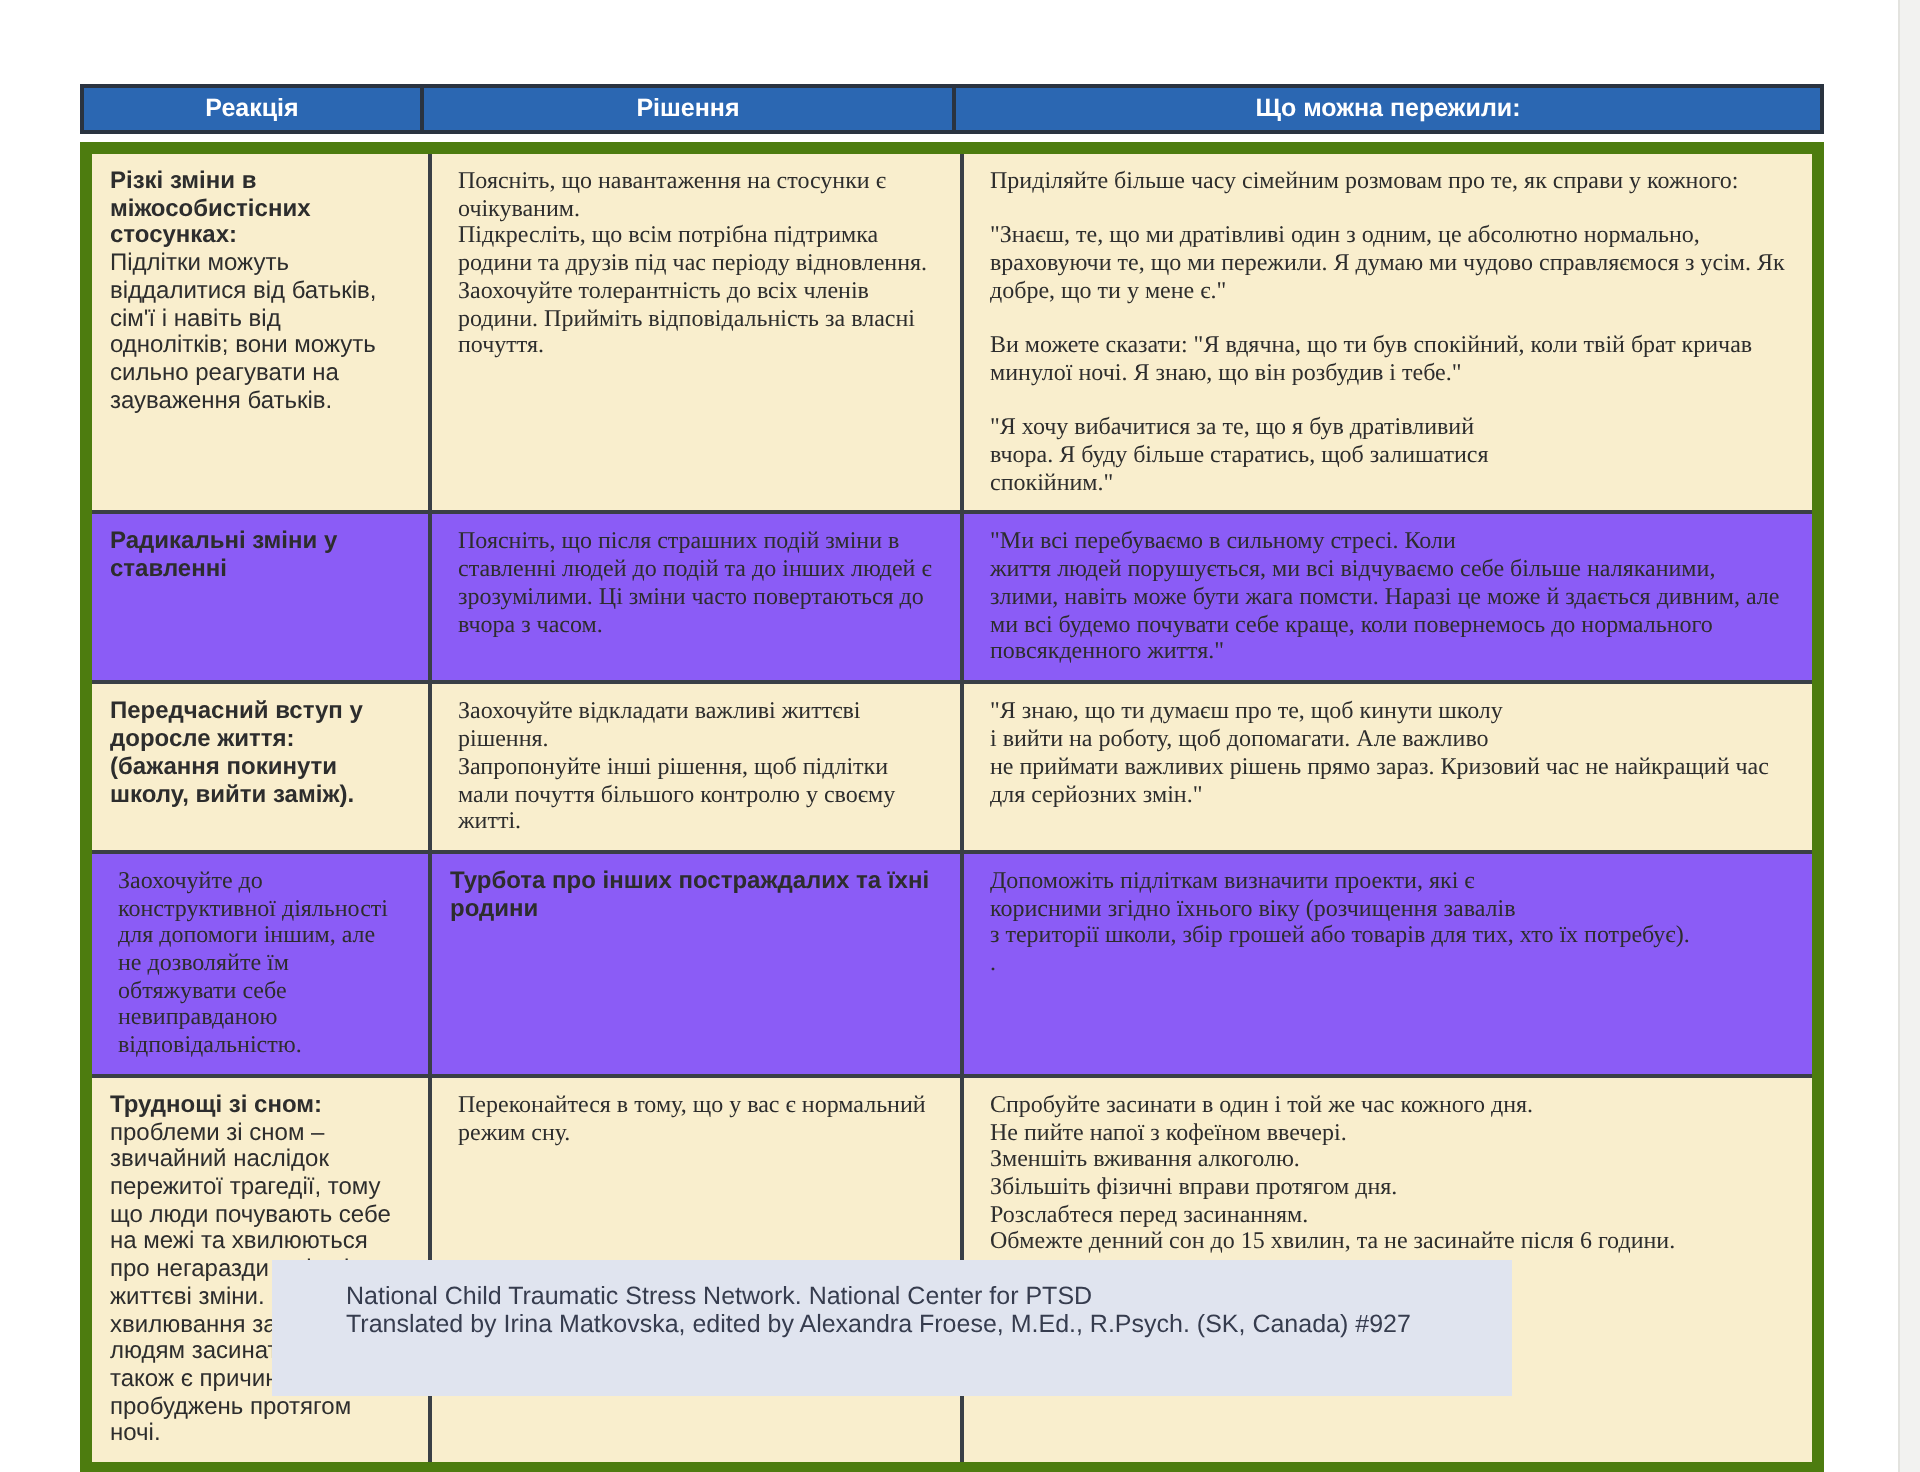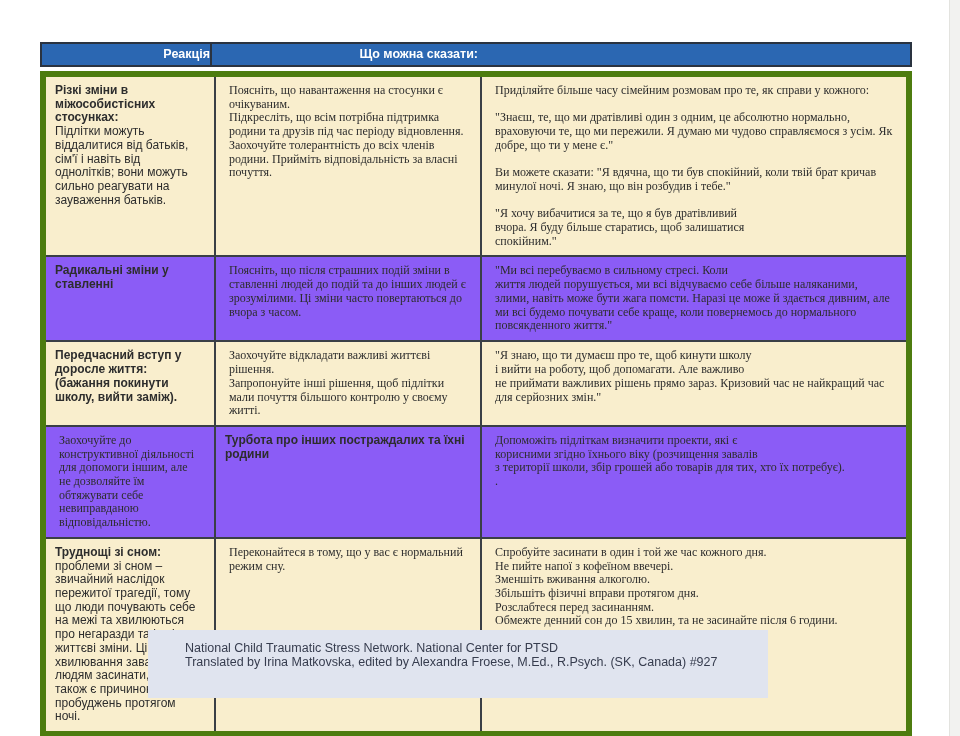--- a/index.html
+++ b/index.html
@@ -15,58 +15,59 @@
     background:#f2f2f0;border-left:1px solid #e3e3df;
   }
   .tbl{position:absolute;left:40px;top:42px;width:872px;}
   .thead{
     display:grid;grid-template-columns:170px 266px 1fr;
     background:#2b67b2;border:2px solid #2a3340;
     height:25px;box-sizing:border-box;
   }
   .th{
     color:#ffffff;font-weight:bold;font-size:12.5px;
-    text-align:right;line-height:21px;
+    text-align:center;line-height:21px;
     border-right:2px solid #2a3340;box-sizing:border-box;
     overflow:hidden;
   }
   .th:last-child{border-right:none;}
   .tbody{margin-top:4px;border:6px solid #4d7c0f;}
   .row{display:grid;grid-template-columns:170px 266px 1fr;border-top:2px solid #3a3f46;}
   .row:first-child{border-top:none;}
   .r1{min-height:153px}.r2{min-height:83px}.r3{min-height:82px}.r4{min-height:73px}.r5{min-height:140px}
   .cell{
     padding:7px 12px 7px 9px;
     font-size:12px;line-height:13.7px;color:#2d2d2d;
     border-right:2px solid #3a3f46;box-sizing:border-box;
   }
   .cell:last-child{border-right:none;}
   .c2,.c3{white-space:pre-line;padding-left:13px;font-family:Liberation Serif, serif;}
   .cream{background:#f9eecd;}
   .lblue{background:#8b5cf6;}
   .rt{font-weight:bold;}
   .rt.block{display:block;}
   .footer{
-    position:absolute;left:148px;top:630px;width:620px;height:68px;
+    position:absolute;left:136px;top:630px;width:620px;height:68px;
     background:#e0e4ef;box-sizing:border-box;
     padding:11px 10px 0 37px;
   }
   .footer .line{font-size:12.5px;color:#363c4e;}
   .footer .line + .line{}
 </style>
 </head>
 <body>
 
 <div class="photo-edge"></div>
 
 <div class="tbl">
 
   <div class="thead">
     <div class="th">Реакція</div>
-    <div class="th">Що можна сказати:</div>
+    <div class="th">Рішення</div>
+    <div class="th">Що можна пережили:</div>
   </div>
 
   <div class="tbody">
 
     <div class="row r1 cream">
       <div class="cell c1">
         <span class="rt block">Різкі зміни в міжособистісних стосунках:</span><span>Підлітки можуть віддалитися від батьків, сім'ї і навіть від однолітків; вони можуть сильно реагувати на зауваження батьків.</span>
       </div>
       <div class="cell c2">Поясніть, що навантаження на стосунки є очікуваним.
 Підкресліть, що всім потрібна підтримка родини та друзів під час періоду відновлення.

